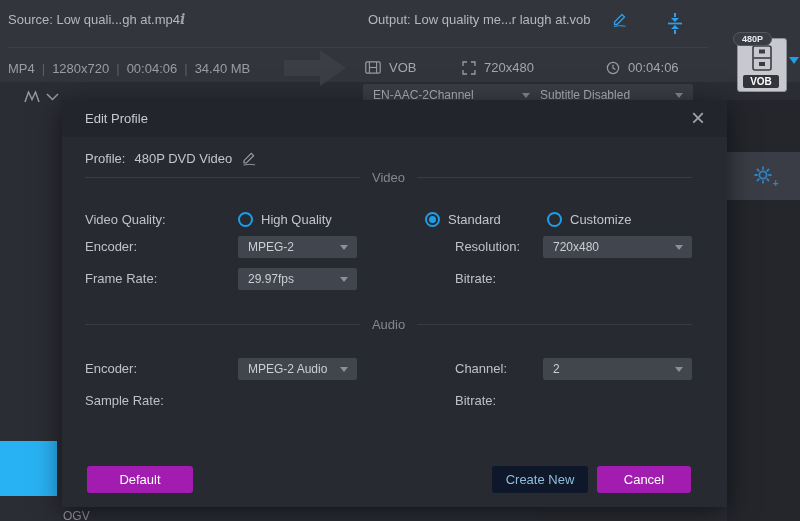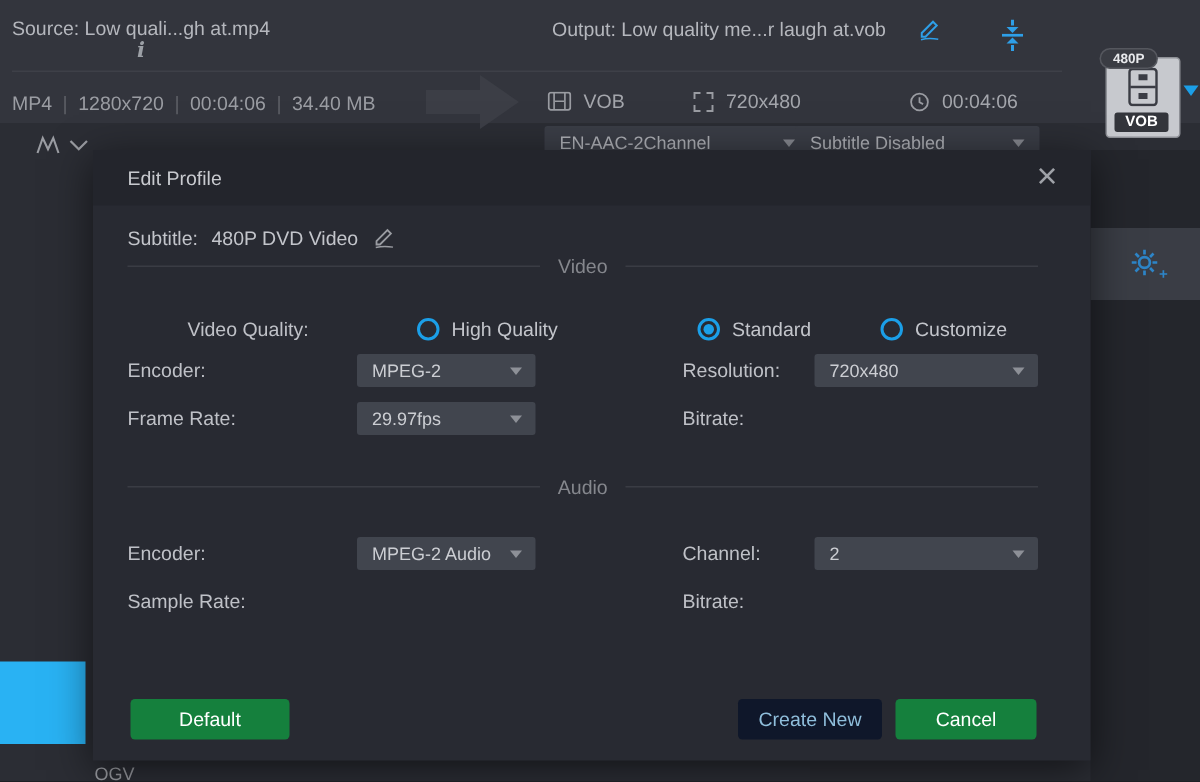--- a/index.html
+++ b/index.html
@@ -3,21 +3,21 @@
 <meta charset="utf-8">
 <style>
   html,body{margin:0;padding:0;background:#17181c;}
   .app{position:relative;width:800px;height:521px;overflow:hidden;
        background:#2b2d34;font-family:"Liberation Sans",sans-serif;
        -webkit-font-smoothing:antialiased;}
 
   
   .topbar{position:absolute;left:0;top:0;width:800px;height:82px;background:#33353d;}
   .src-line{position:absolute;left:8px;top:11px;display:flex;align-items:center;
-            font-size:13px;color:#b5b7bd;flex-direction:column;}
+            font-size:13px;color:#b5b7bd;}
   .out-line{position:absolute;left:368px;top:11px;display:flex;align-items:center;gap:20px;
             font-size:13px;color:#b5b7bd;}
   .info-i{font-family:"DejaVu Serif",serif;font-style:italic;font-weight:bold;
           font-size:14px;color:#9ca0a6;cursor:pointer;}
   .tb-divider{position:absolute;left:8px;top:47px;width:700px;height:1px;background:#3e4048;}
   .src-meta{position:absolute;left:8px;top:61px;font-size:13px;color:#9b9da3;}
   .src-meta .sep{color:#5e6066;margin:0 7px;}
   .big-arrow{position:absolute;left:284px;top:48px;}
   .out-meta-g{position:absolute;top:60px;display:flex;align-items:center;gap:8px;
               font-size:13px;color:#a4a6ac;}
@@ -65,38 +65,38 @@
   .dlg-close{position:absolute;right:22px;top:3px;font-size:24px;font-weight:300;color:#9fa2a8;
              cursor:pointer;line-height:30px;}
   .profile-row{position:absolute;left:23px;top:50px;display:flex;align-items:center;gap:9px;
                font-size:13px;color:#c3c5cb;}
   .section-hdr{position:absolute;left:23px;right:35px;display:flex;align-items:center;gap:12px;
                color:#85878d;font-size:13px;}
   .section-hdr::before,.section-hdr::after{content:"";flex:1;height:1px;background:#3a3c44;}
   .hdr-video{top:70px;} .hdr-audio{top:217px;}
 
   .frow{position:absolute;left:23px;right:35px;height:22px;}
-  .row-quality{top:109px;margin-left:40px;}
+  .row-quality{top:109px;}
   .row-b{top:136px;} .row-c{top:168px;} .row-d{top:258px;} .row-e{top:290px;}
   .flabel{position:absolute;top:0;font-size:13px;color:#bfc1c7;line-height:22px;}
   .lbl-l{left:0;} .lbl-r{left:370px;}
   .select{position:absolute;top:0;height:22px;background:#41454e;border-radius:2px;
           display:flex;align-items:center;padding:0 10px;font-size:12px;color:#ccced3;
           box-sizing:border-box;cursor:pointer;}
   .sel-l{left:153px;width:119px;} .sel-r{left:458px;width:149px;}
   .select .caret{position:absolute;right:9px;border-top-color:#8d9097;}
 
   .radio-item{position:absolute;top:3px;display:flex;align-items:center;gap:8px;
               font-size:13px;color:#c3c5cb;cursor:pointer;justify-content:center;}
   .r0{left:153px;} .r1{left:340px;} .r2{left:462px;}
   .rc{width:15px;height:15px;border:2px solid #1b9fe8;border-radius:50%;
       box-sizing:border-box;position:relative;background:transparent;}
   .radio-item.checked .rc::after{content:"";position:absolute;inset:2px;border-radius:50%;background:#1b9fe8;}
 
-  .btn{position:absolute;top:366px;height:27px;border-radius:3px;background:#15803d;color:#fff;
+  .btn{position:absolute;top:366px;height:27px;border-radius:3px;background:#a21caf;color:#fff;
        font-size:13px;display:flex;align-items:center;justify-content:center;cursor:pointer;}
   .btn-default{left:25px;width:106px;}
   .btn-create{left:430px;width:96px;background:#0f172a;color:#8fbedb;}
   .btn-cancel{left:535px;width:94px;}
 </style>
 </head>
 <body>
 
 <div class="app">
 
@@ -204,21 +204,21 @@
   <div class="bottom-band"></div>
   <div class="ogv-label">OGV</div>
 
   <div class="dialog">
     <div class="dlg-header">
       <span>Edit Profile</span>
       <span class="dlg-close">×</span>
     </div>
 
     <div class="profile-row">
-      <span>Subtitle:</span>
+      <span>Profile:</span>
       <span>480P DVD Video</span>
       <svg width="16" height="16" viewBox="0 0 16 16">
         <path d="M3 13 L3 10.7 L10.3 3.4 L12.6 5.7 L5.3 13 Z" fill="none" stroke="#9a9ca2" stroke-width="1.2"></path>
         <path d="M2.5 15 Q8 13.8 14 14.8" fill="none" stroke="#9a9ca2" stroke-width="0.9"></path>
       </svg>
     </div>
 
     <div class="section-hdr hdr-video">
       <span>Video</span>
     </div>

